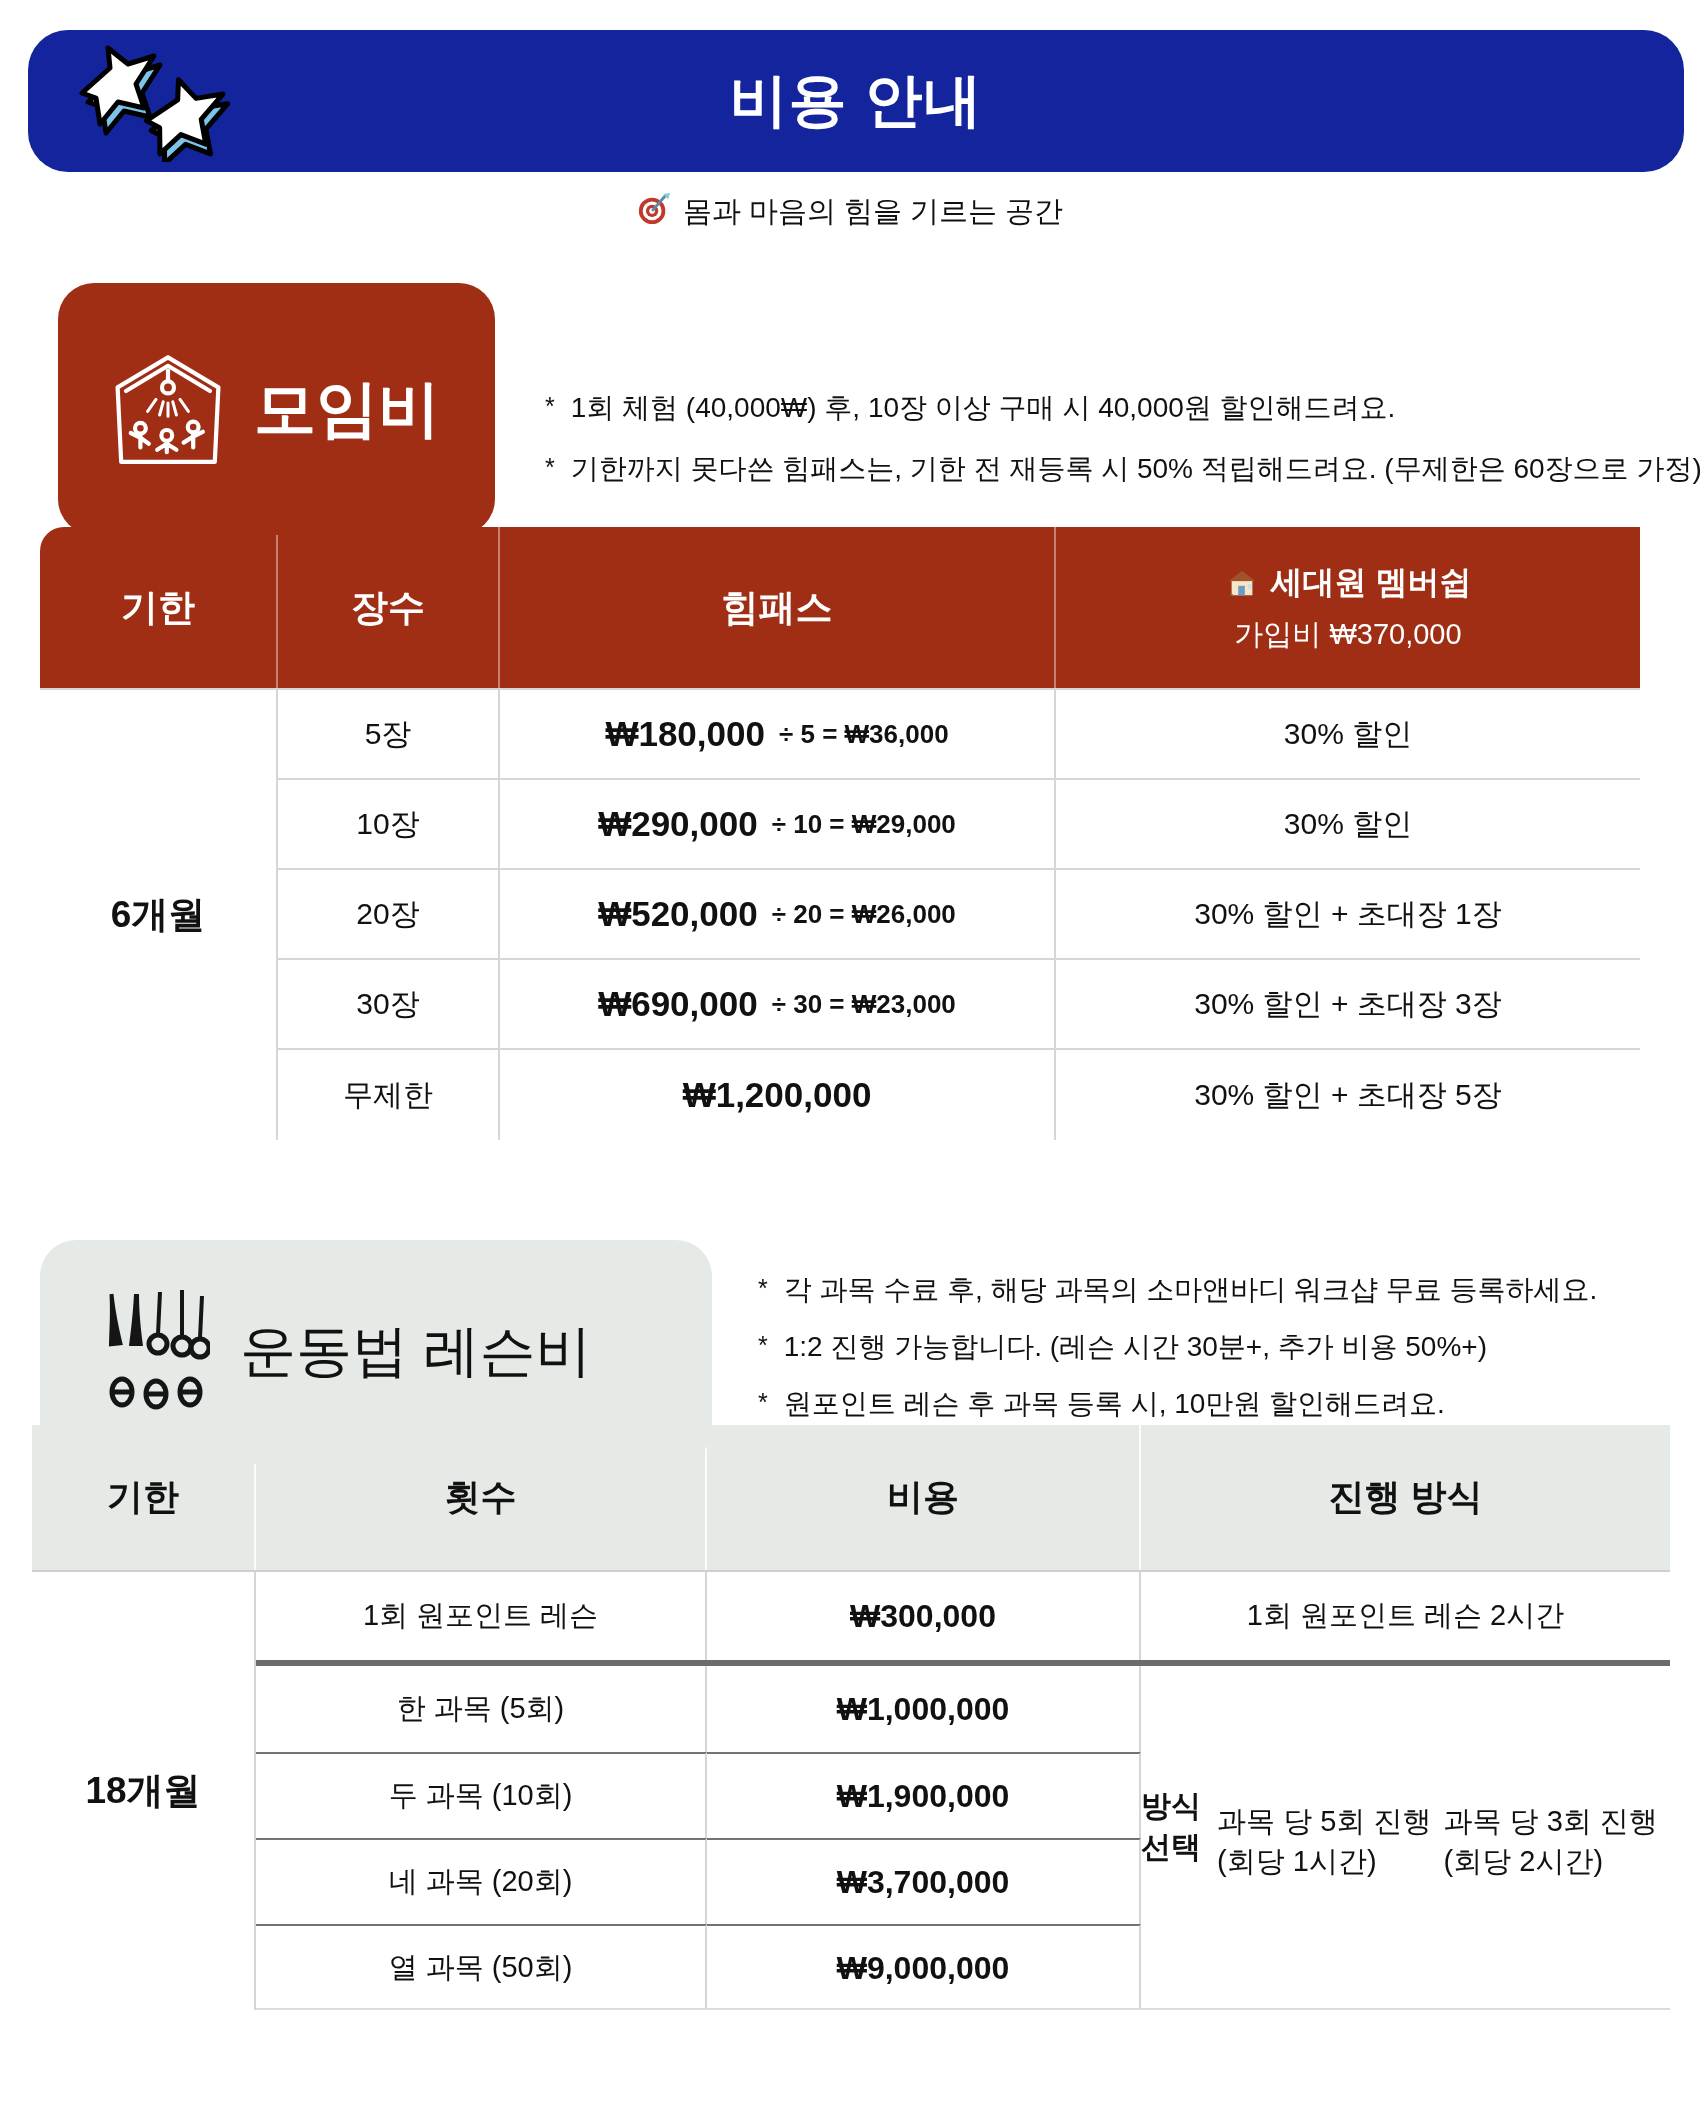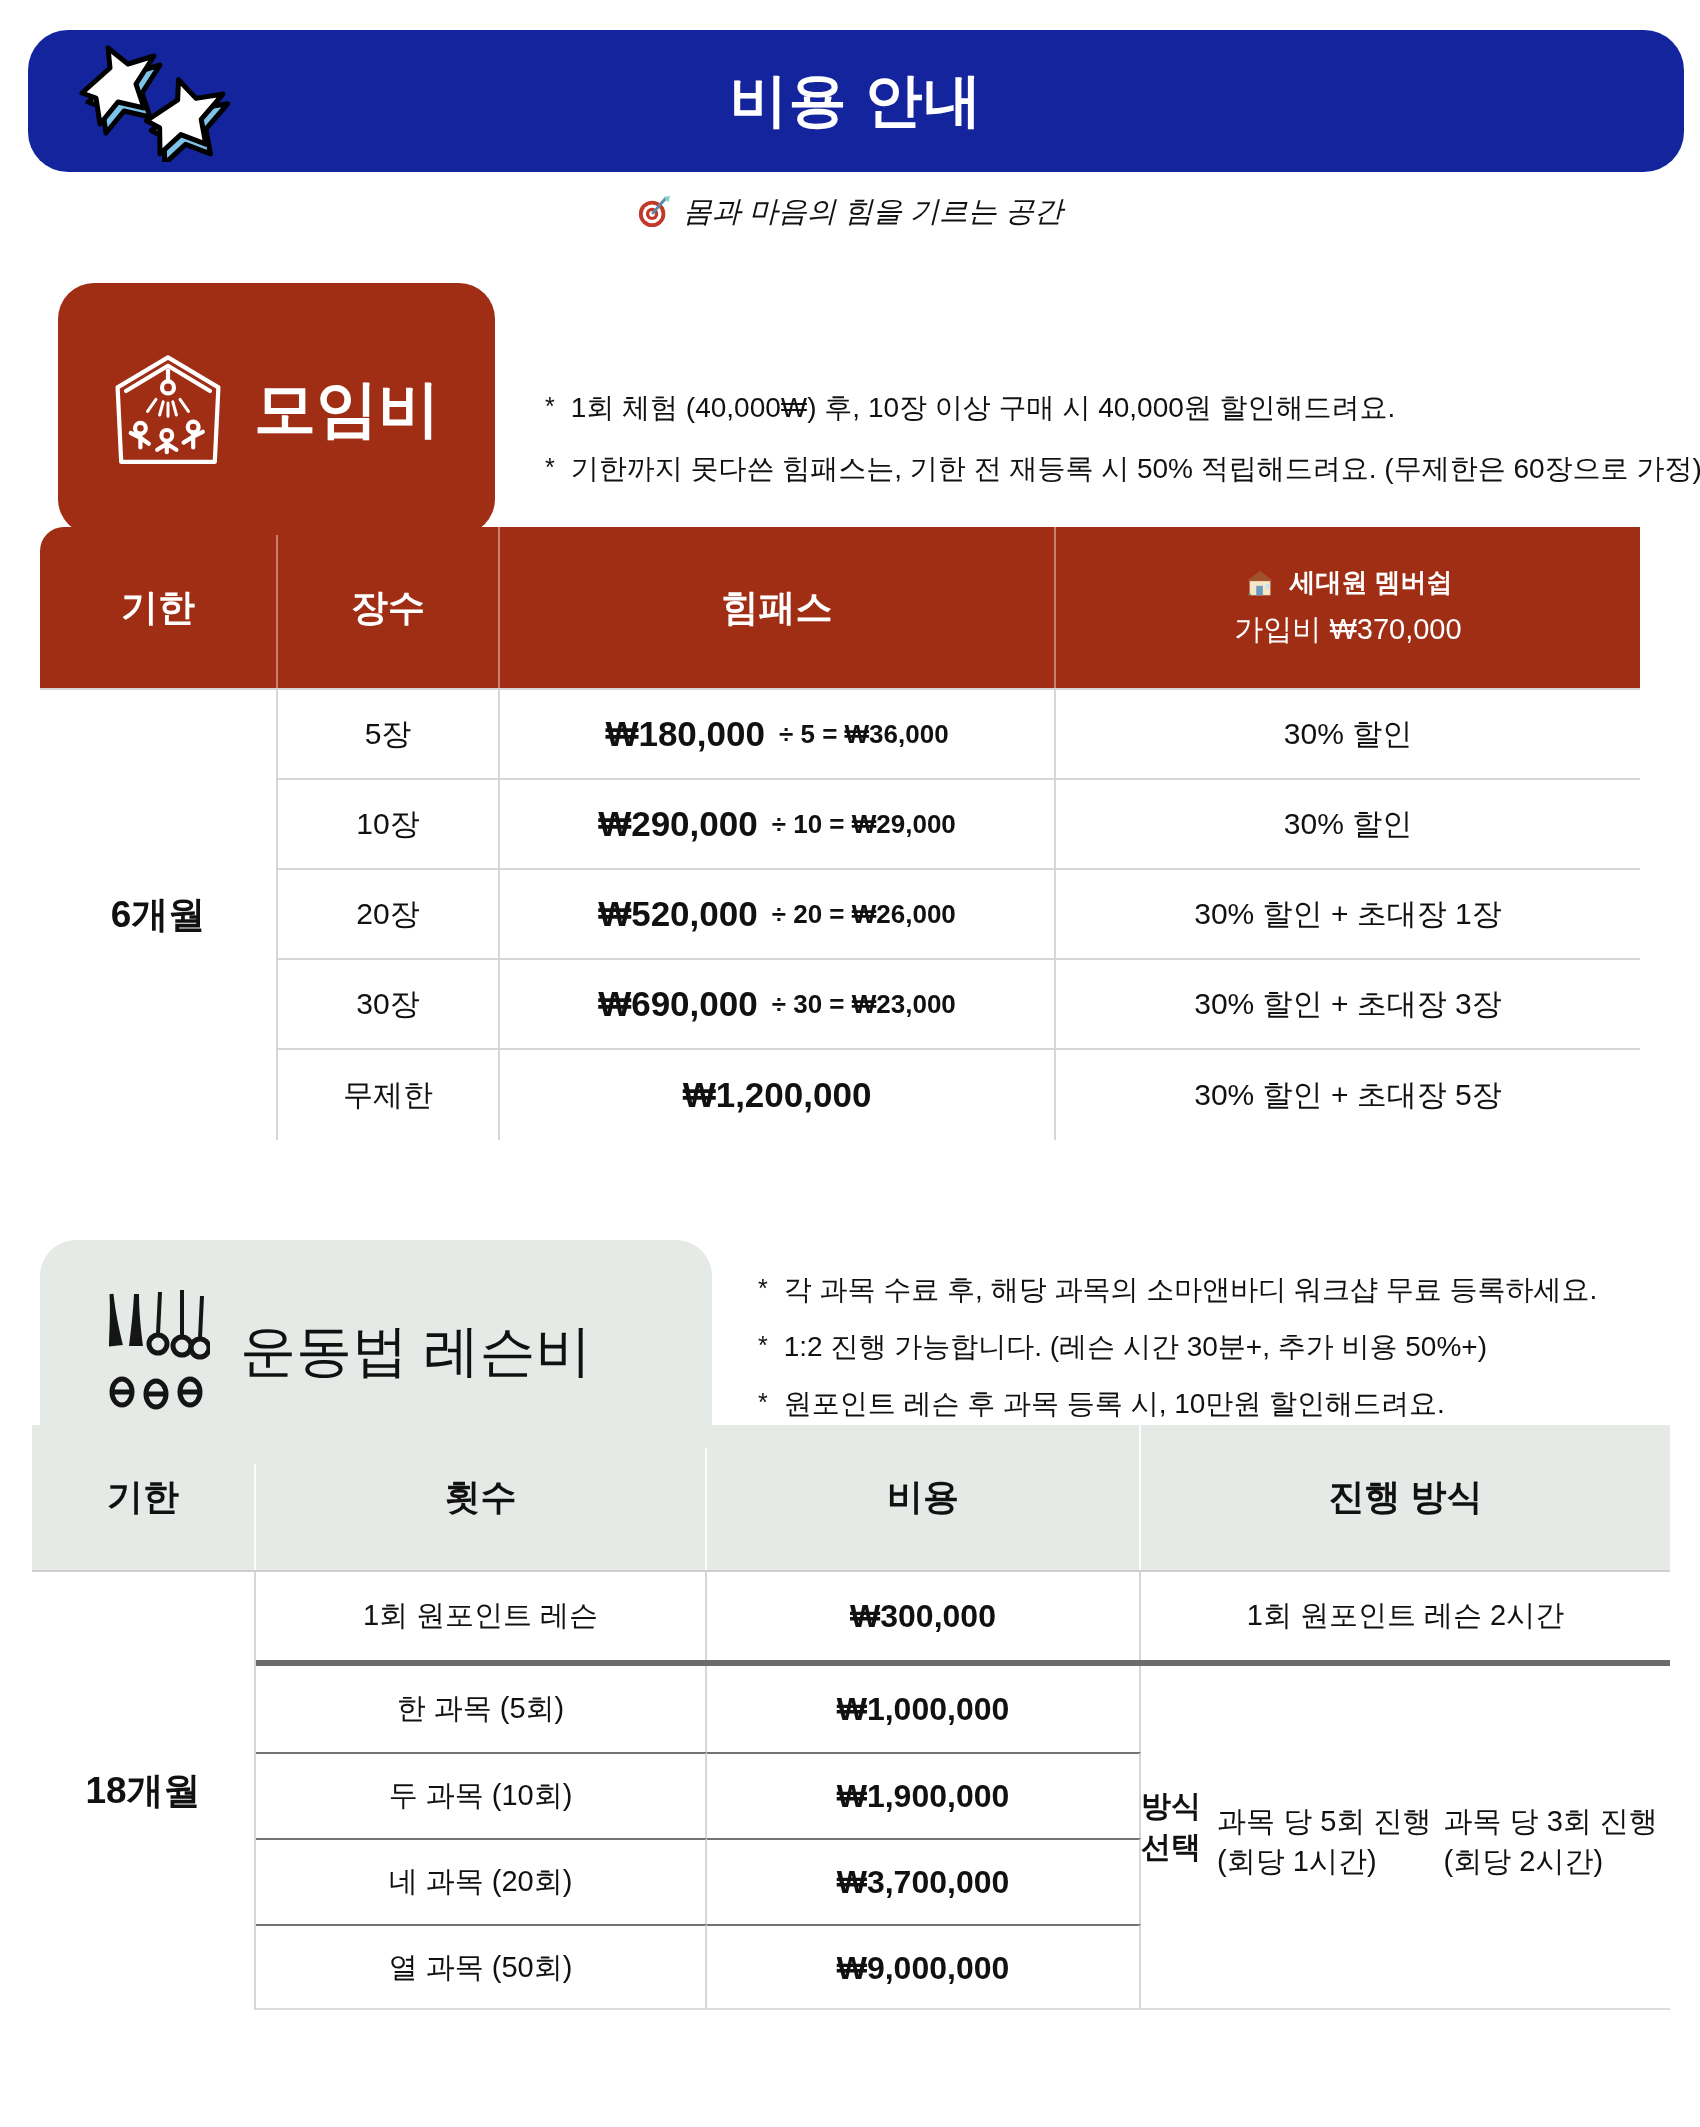--- a/index.html
+++ b/index.html
@@ -7,21 +7,21 @@
   body { font-family:"Liberation Sans","DejaVu Sans",sans-serif; color:#111; }
   .page { position:relative; width:1700px; height:2127px; background:#fff; overflow:hidden; }
 
   
   .header-bar { position:absolute; left:28px; top:30px; width:1656px; height:142px;
     background:#14249c; border-radius:40px; display:flex; align-items:center; justify-content:center; }
   .header-icon { position:absolute; left:38px; top:10px; width:175px; height:122px; }
   .page-title { color:#fff; font-size:58px; font-weight:bold; letter-spacing:1px; }
 
   .subtitle { position:absolute; left:0; top:192px; width:100%; text-align:center;
-    font-size:29px; font-weight:500; display:flex; justify-content:center; align-items:center; gap:12px;font-style:italic; }
+    font-size:29px; font-weight:500; display:flex; justify-content:center; align-items:flex-start; gap:12px; }
   .mini-icon { width:34px; height:34px; display:inline-block; vertical-align:middle; }
 
   
   .s1-box { position:absolute; left:58px; top:283px; width:437px; height:252px;
     background:#a02e15; border-radius:36px; z-index:2;
     display:flex; align-items:center; padding-left:50px; gap:26px; }
   .stamp-icon { width:120px; height:120px; flex:0 0 auto; }
   .s1-title { color:#fff; font-size:62px; font-weight:bold; }
 
   .notes { position:absolute; font-size:28px; line-height:1.32; }
@@ -32,21 +32,21 @@
   .star { font-size:25px; vertical-align:top; margin-right:16px; display:inline-block; }
 
   
   .t1 { position:absolute; left:40px; top:527px; width:1600px; z-index:1; }
   .t1-head { display:grid; grid-template-columns:238px 222px 556px 584px; height:163px;
     background:#a02e15; border-top-left-radius:24px; border-bottom:2px solid #d6d6d6; }
   .t1-h { display:flex; align-items:center; justify-content:center; color:#fff;
     font-size:37px; font-weight:bold; }
   .t1-head .sep { border-right:2px solid rgba(255,255,255,0.4); }
   .memb { flex-direction:column; gap:10px; }
-  .memb-line1 { font-size:26px; font-weight:bold; display:flex; align-items:center; gap:12px; }
+  .memb-line1 { font-size:32px; font-weight:bold; display:flex; align-items:center; gap:12px; }
   .memb-line2 { font-size:29px; font-weight:400; }
   .t1-body { display:grid; grid-template-columns:238px 222px 556px 584px; grid-auto-rows:90px; }
   .cell { display:flex; align-items:center; justify-content:center; font-size:30px; }
   .vline { border-right:2px solid #d6d6d6; }
   .bb { border-bottom:2px solid #d6d6d6; }
   .duration-cell { grid-column:1; grid-row:1 / 6; display:flex; align-items:center; justify-content:center;
     font-size:37px; font-weight:bold; border-right:2px solid #d6d6d6; }
   .pm { font-size:35px; font-weight:bold; }
   .ps { font-size:26px; font-weight:bold; margin-left:14px; }
   .ps:empty { margin-left:0; }

